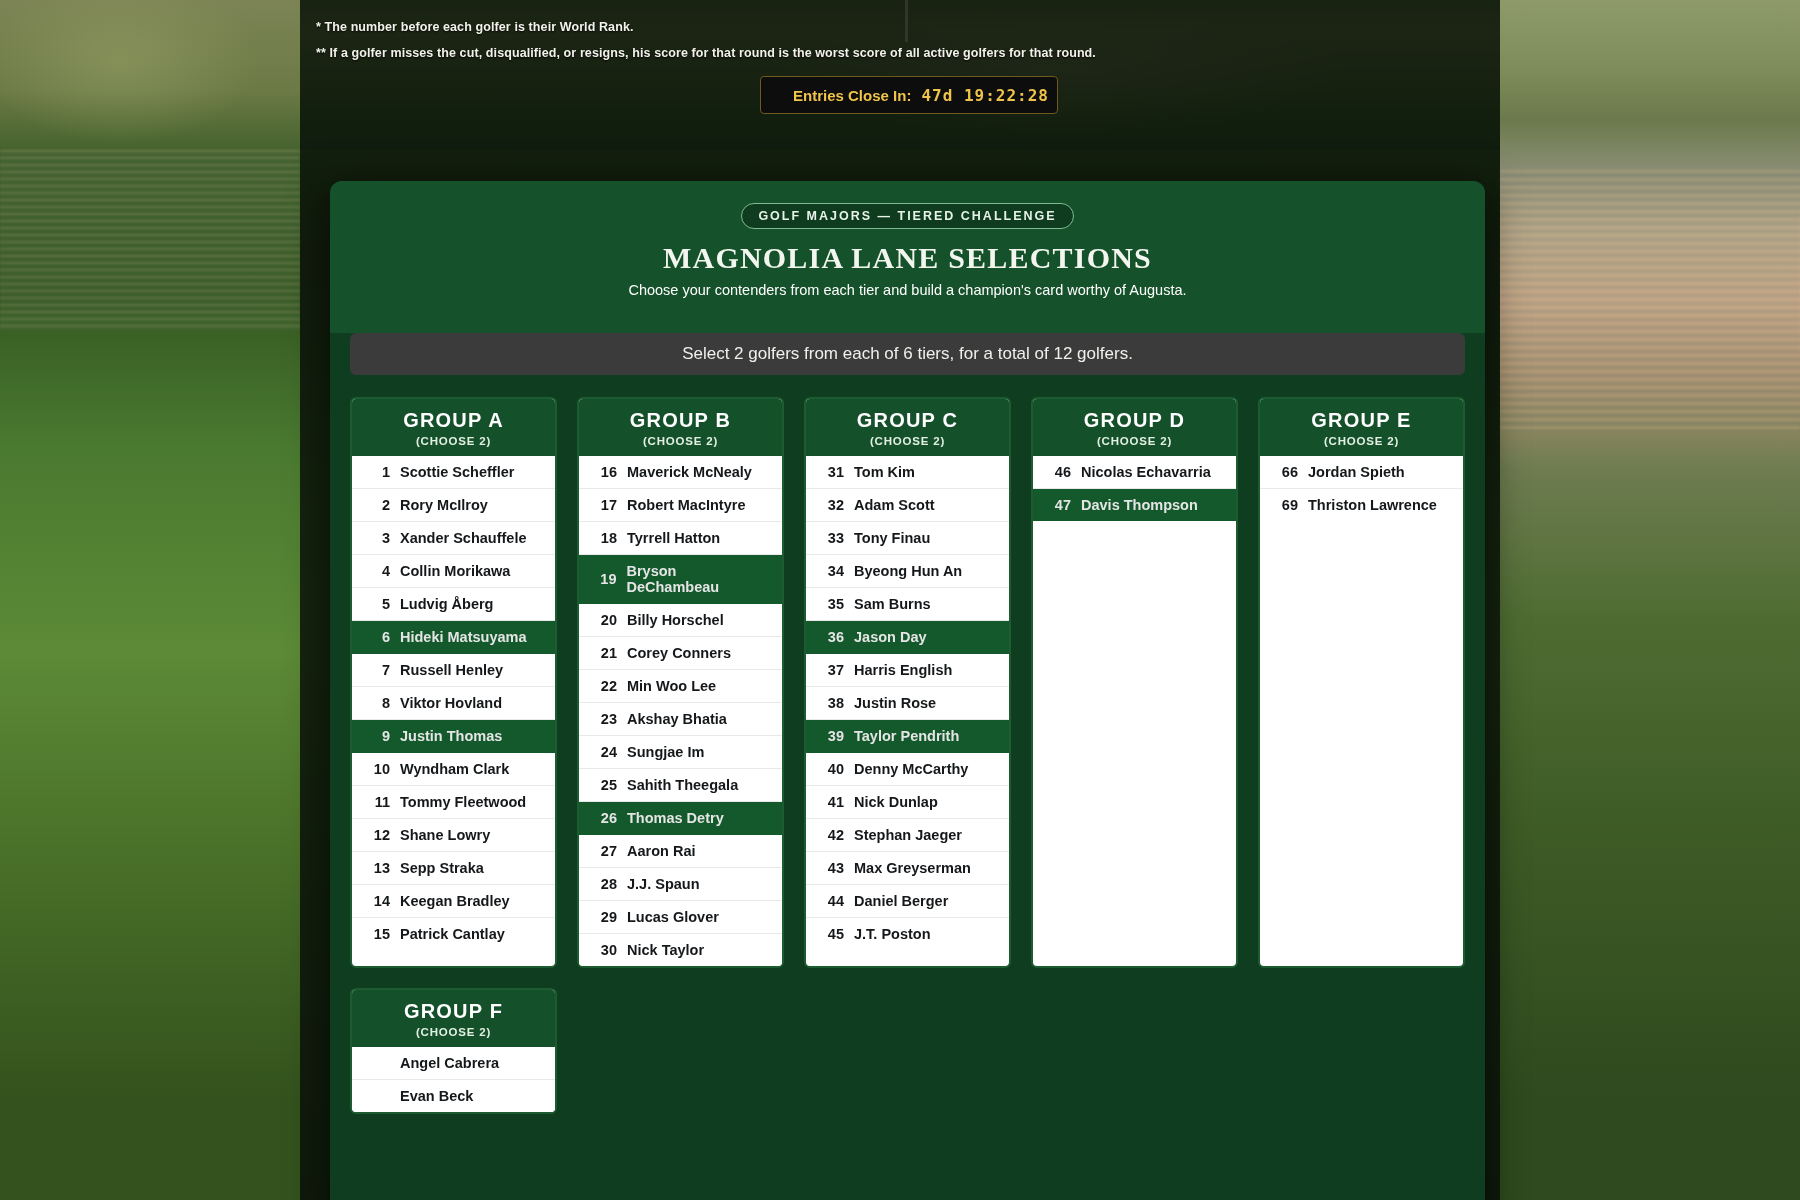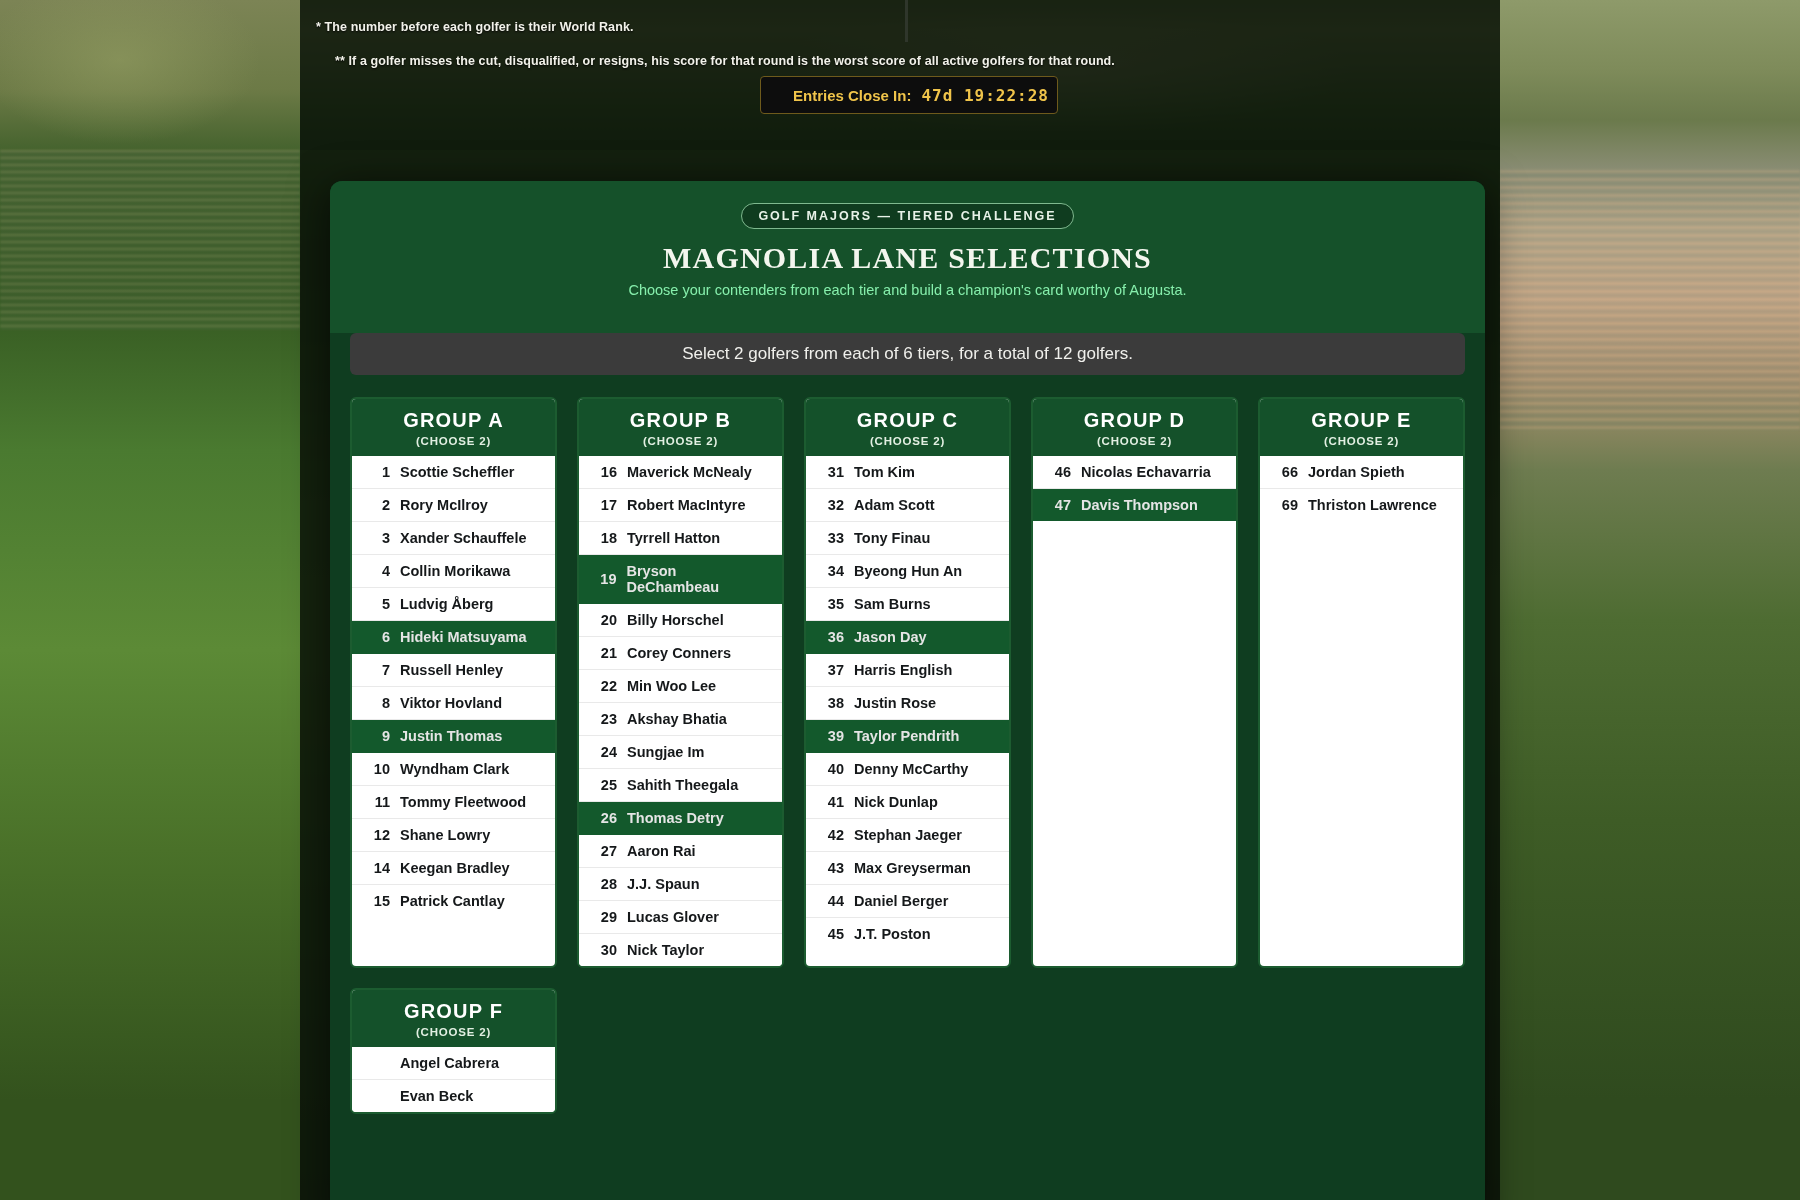--- a/index.html
+++ b/index.html
@@ -80,21 +80,21 @@
   }
   .note {
     position: absolute;
     color: #f2f2ea;
     font-size: 12.5px;
     font-weight: 700;
     letter-spacing: .1px;
     text-shadow: 0 1px 2px rgba(0,0,0,.9);
   }
   .note.n1 { left: 316px; top: 20px; }
-  .note.n2 { left: 316px; top: 54px; font-weight: 600; margin-left: 19px; }
+  .note.n2 { left: 316px; top: 46px; font-weight: 600; }
 
   #timer {
     position: absolute; left: 760px; top: 76px;
     width: 298px; height: 38px;
     background: #0d0d0d;
     border: 1px solid #6e5a1c;
     border-radius: 4px;
     display: flex; align-items: center; justify-content: center; gap: 10px;
   }
   #timer .lbl {
@@ -139,21 +139,21 @@
     margin-top: 12px;
     font-family: "Liberation Serif", serif;
     color: #f3f6ee;
     font-size: 30px;
     font-weight: 700;
     letter-spacing: 1.2px;
   }
   #subtitle {
     margin: 6px auto 0;
     max-width: 560px;
-    color: #86efac;
+    color: #ffffff;
     font-size: 14.5px;
     line-height: 1.35;
   }
   #instruction {
     margin: 0 20px;
     height: 42px;
     background: #3b3b3b;
     border-radius: 6px;
     color: #f0f0ec;
     font-size: 17px;
@@ -285,20 +285,24 @@
             </div>
             <div class="player">
               <span class="rank">11</span>
               <span class="pname">Tommy Fleetwood</span>
             </div>
             <div class="player">
               <span class="rank">12</span>
               <span class="pname">Shane Lowry</span>
             </div>
             <div class="player">
+              <span class="rank">13</span>
+              <span class="pname">Sepp Straka</span>
+            </div>
+            <div class="player">
               <span class="rank">14</span>
               <span class="pname">Keegan Bradley</span>
             </div>
             <div class="player">
               <span class="rank">15</span>
               <span class="pname">Patrick Cantlay</span>
             </div>
           </div>
         </div>
         <div class="group">

